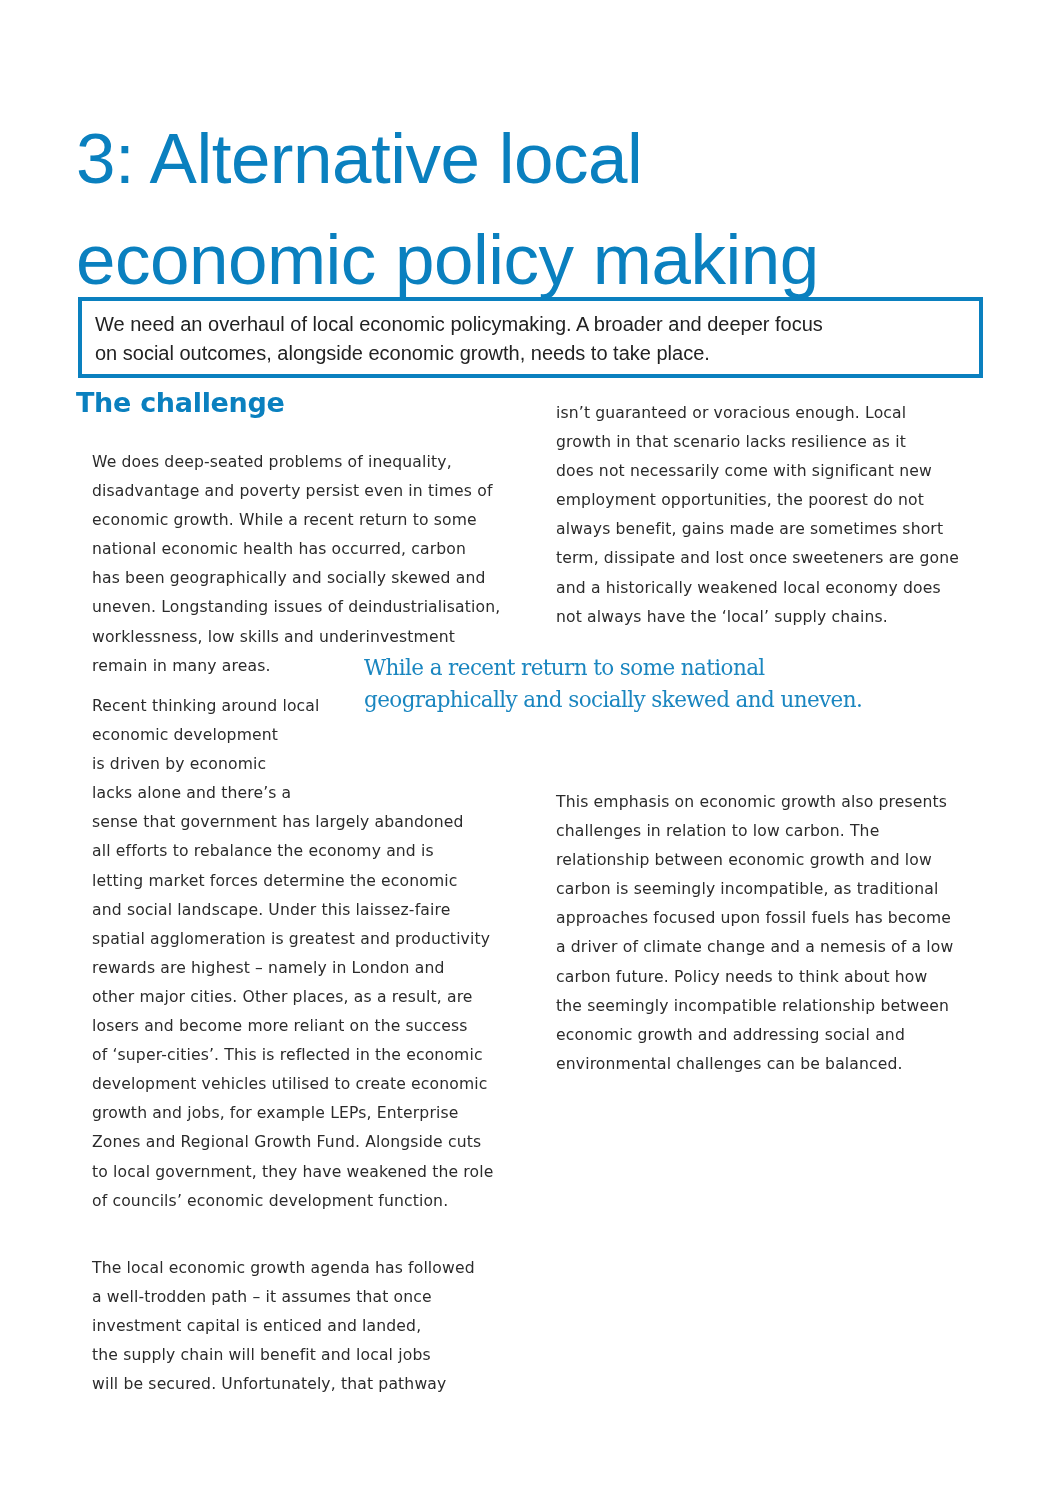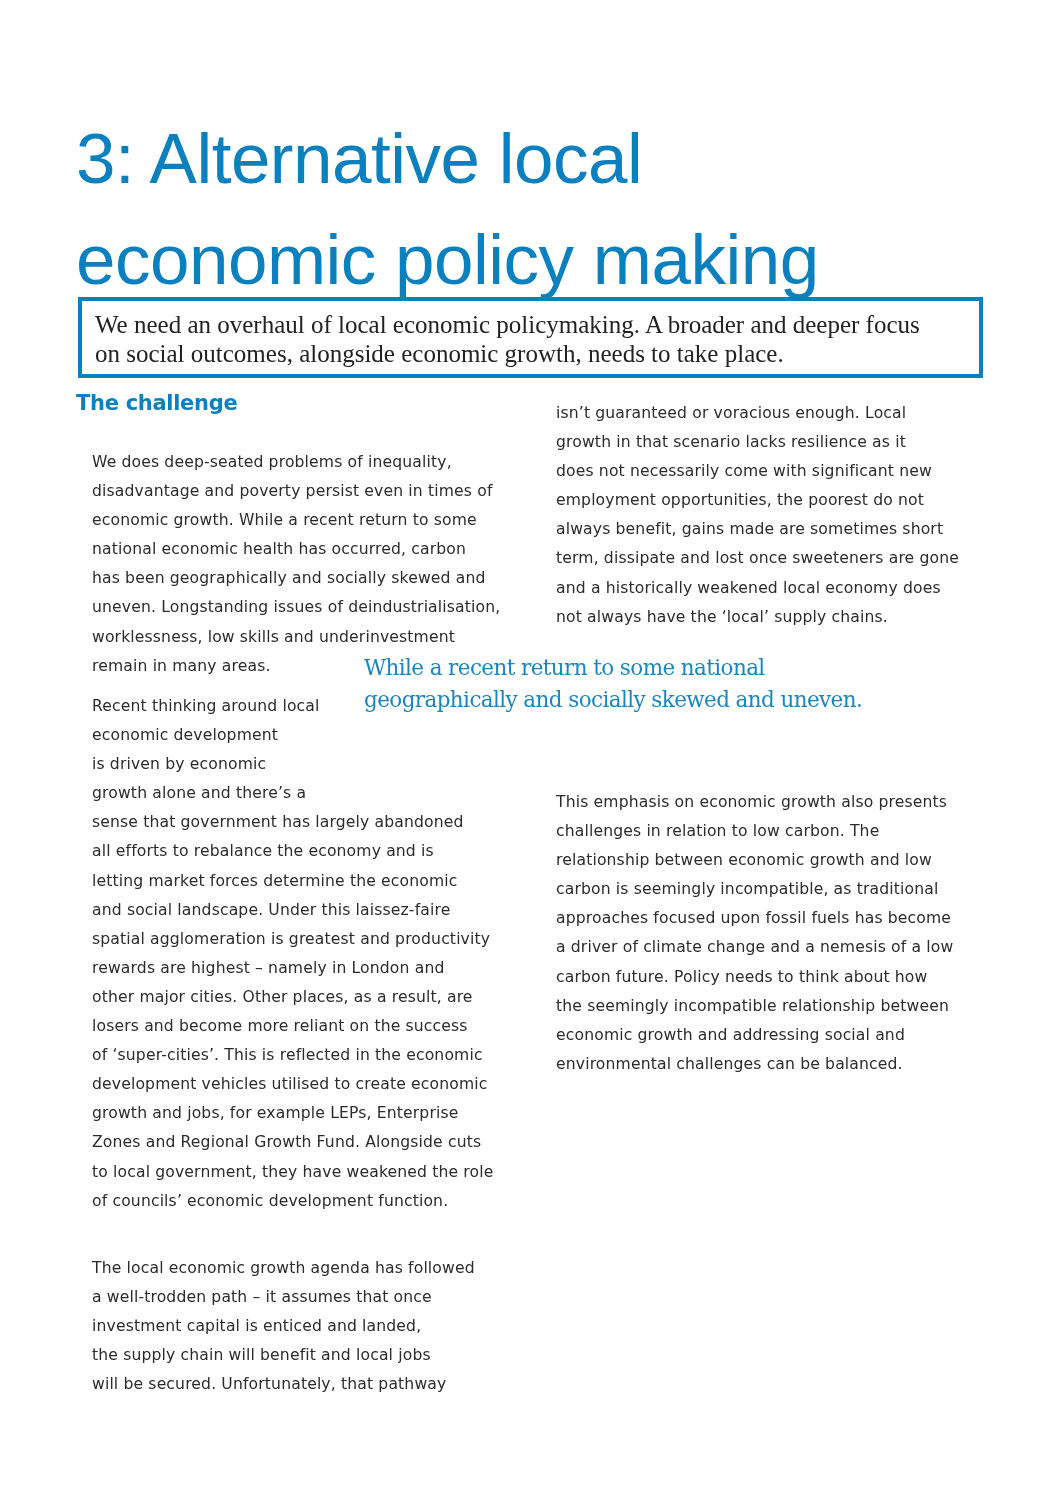--- a/index.html
+++ b/index.html
@@ -36,33 +36,33 @@
       height: 73px;
       border: 4px solid #0a80bf;
       box-sizing: content-box;
     }
     .callout-text {
       position: absolute;
       left: 13px;
       top: 9px;
       width: 880px;
       margin: 0;
-      font-family: Liberation Serif, serif;
-      font-size: 25px;
+      font-family: Liberation Sans, sans-serif;
+      font-size: 20px;
       line-height: 29px;
       color: #222222;
     }
     .section-heading {
       position: absolute;
       left: 76px;
       top: 386px;
       margin: 0;
       font-family: "DejaVu Sans", sans-serif;
       font-weight: bold;
-      font-size: 21px;
+      font-size: 27px;
       line-height: 34px;
       color: #0a80bf;
       letter-spacing: -0.3px;
     }
     .body-text {
       font-family: "DejaVu Sans", sans-serif;
       font-size: 15.6px;
       line-height: 29.1px;
       color: #2b2b2b;
       letter-spacing: 0.15px;
@@ -112,21 +112,21 @@
   <span class="line">has been geographically and socially skewed and</span>
   <span class="line">uneven. Longstanding issues of deindustrialisation,</span>
   <span class="line">worklessness, low skills and underinvestment</span>
   <span class="line">remain in many areas.</span>
 </p>
 
 <p class="body-text col-left-p2">
   <span class="line">Recent thinking around local</span>
   <span class="line">economic development</span>
   <span class="line">is driven by economic</span>
-  <span class="line">growth alone and there’s a</span>
+  <span class="line">lacks alone and there’s a</span>
   <span class="line">sense that government has largely abandoned</span>
   <span class="line">all efforts to rebalance the economy and is</span>
   <span class="line">letting market forces determine the economic</span>
   <span class="line">and social landscape. Under this laissez-faire</span>
   <span class="line">spatial agglomeration is greatest and productivity</span>
   <span class="line">rewards are highest – namely in London and</span>
   <span class="line">other major cities. Other places, as a result, are</span>
   <span class="line">losers and become more reliant on the success</span>
   <span class="line">of ‘super-cities’. This is reflected in the economic</span>
   <span class="line">development vehicles utilised to create economic</span>

